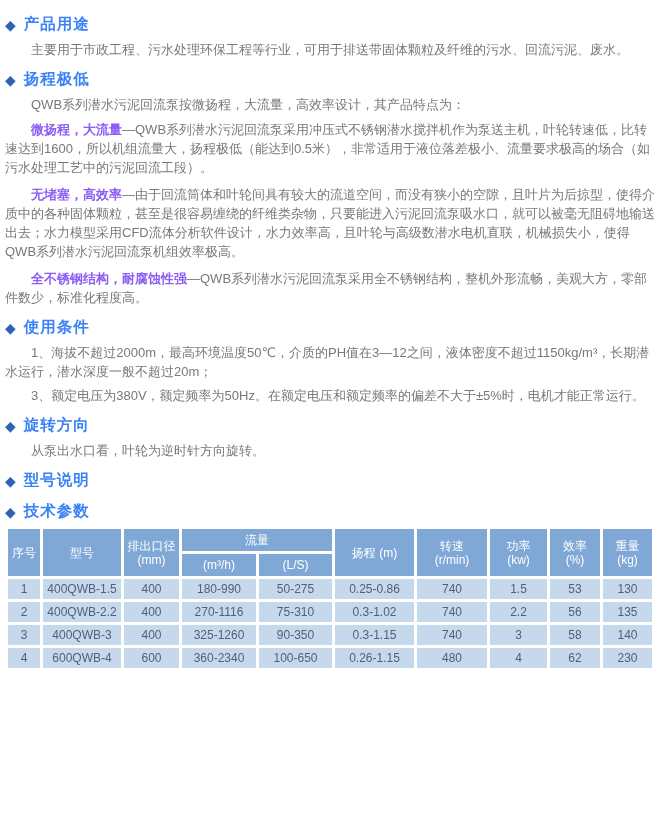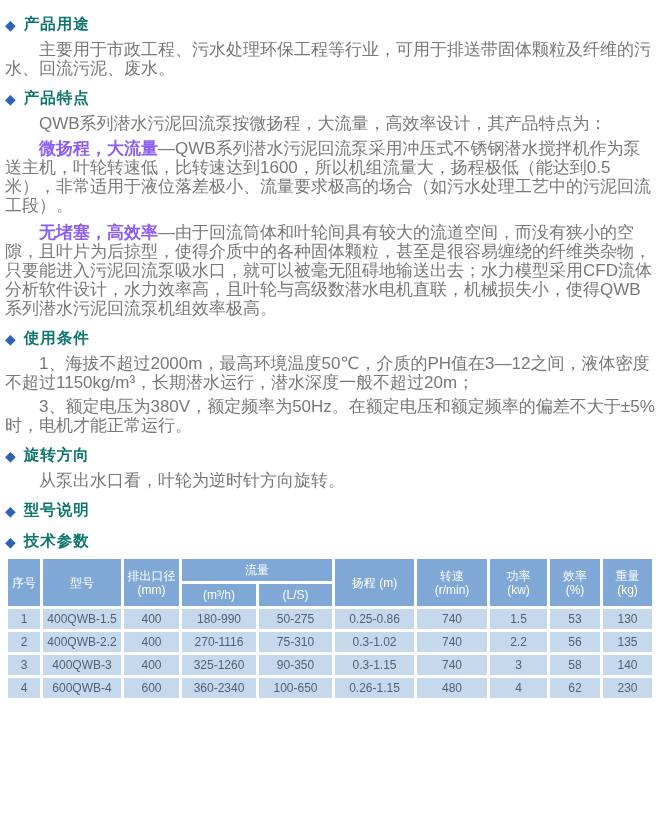--- a/index.html
+++ b/index.html
@@ -6,24 +6,24 @@
   body{
     width:660px;height:819px;background:#ffffff;
     font-family:"Liberation Sans","DejaVu Sans",sans-serif;
     color:#787878;overflow:hidden;
   }
   .page{padding:4px 5px 0 5px;width:650px;height:815px;position:relative;}
 
   
   .sec-head{display:flex;align-items:center;gap:8px;margin:10px 0 4px 0;}
   .diamond{color:#2e62b4;font-size:14px;line-height:1;}
-  .sec-title{font-size:15.5px;font-weight:bold;color:#0f766e;letter-spacing:1px;}
+  .sec-title{font-size:15.5px;font-weight:bold;color:#3b82f6;letter-spacing:1px;}
 
   
-  p.body{font-size:17px;line-height:19px;margin:6px 0 8px 0;text-indent:2em;color:#787878;}
+  p.body{font-size:13px;line-height:19px;margin:6px 0 8px 0;text-indent:2em;color:#787878;}
   p.tight{margin:5px 0;}
   .lead{font-weight:bold;color:#8b5cf6;}
 
   
   .model-diagram{position:relative;height:126px;margin:2px 0 0 0;}
   .model-code{position:absolute;top:0;left:22px;font-size:13px;color:#8a8a8a;letter-spacing:1px;}
   .model-code .u{border-bottom:1px solid #9a9a9a;padding:0 1px 1px 1px;display:inline-block;}
   .model-code .dash{padding:0 4px;}
   .lline{position:absolute;border-left:1px solid #aaaaaa;border-bottom:1px solid #aaaaaa;}
   .lline.l1{left:110px;top:19px;width:56px;height:45px;}
@@ -50,25 +50,26 @@
 <div class="page">
 
   <div class="sec-head">
     <span class="diamond">◆</span>
     <span class="sec-title">产品用途</span>
   </div>
   <p class="body tight">主要用于市政工程、污水处理环保工程等行业，可用于排送带固体颗粒及纤维的污水、回流污泥、废水。</p>
 
   <div class="sec-head">
     <span class="diamond">◆</span>
-    <span class="sec-title">产品特点</span>
+    <span class="sec-title">扬程极低</span>
   </div>
   <p class="body tight">QWB系列潜水污泥回流泵按微扬程，大流量，高效率设计，其产品特点为：</p>
   <p class="body"><span class="lead">微扬程，大流量</span><span>—QWB系列潜水污泥回流泵采用冲压式不锈钢潜水搅拌机作为泵送主机，叶轮转速低，比转速达到1600，所以机组流量大，扬程极低（能达到0.5米），非常适用于液位落差极小、流量要求极高的场合（如污水处理工艺中的污泥回流工段）。</span></p>
   <p class="body"><span class="lead">无堵塞，高效率</span><span>—由于回流筒体和叶轮间具有较大的流道空间，而没有狭小的空隙，且叶片为后掠型，使得介质中的各种固体颗粒，甚至是很容易缠绕的纤维类杂物，只要能进入污泥回流泵吸水口，就可以被毫无阻碍地输送出去；水力模型采用CFD流体分析软件设计，水力效率高，且叶轮与高级数潜水电机直联，机械损失小，使得QWB系列潜水污泥回流泵机组效率极高。</span></p>
+  <p class="body"><span class="lead">全不锈钢结构，耐腐蚀性强</span><span>—QWB系列潜水污泥回流泵采用全不锈钢结构，整机外形流畅，美观大方，零部件数少，标准化程度高。</span></p>
 
   <div class="sec-head">
     <span class="diamond">◆</span>
     <span class="sec-title">使用条件</span>
   </div>
   <p class="body tight">1、海拔不超过2000m，最高环境温度50℃，介质的PH值在3—12之间，液体密度不超过1150kg/m³，长期潜水运行，潜水深度一般不超过20m；</p>
   <p class="body tight">3、额定电压为380V，额定频率为50Hz。在额定电压和额定频率的偏差不大于±5%时，电机才能正常运行。</p>
 
   <div class="sec-head">
     <span class="diamond">◆</span>

